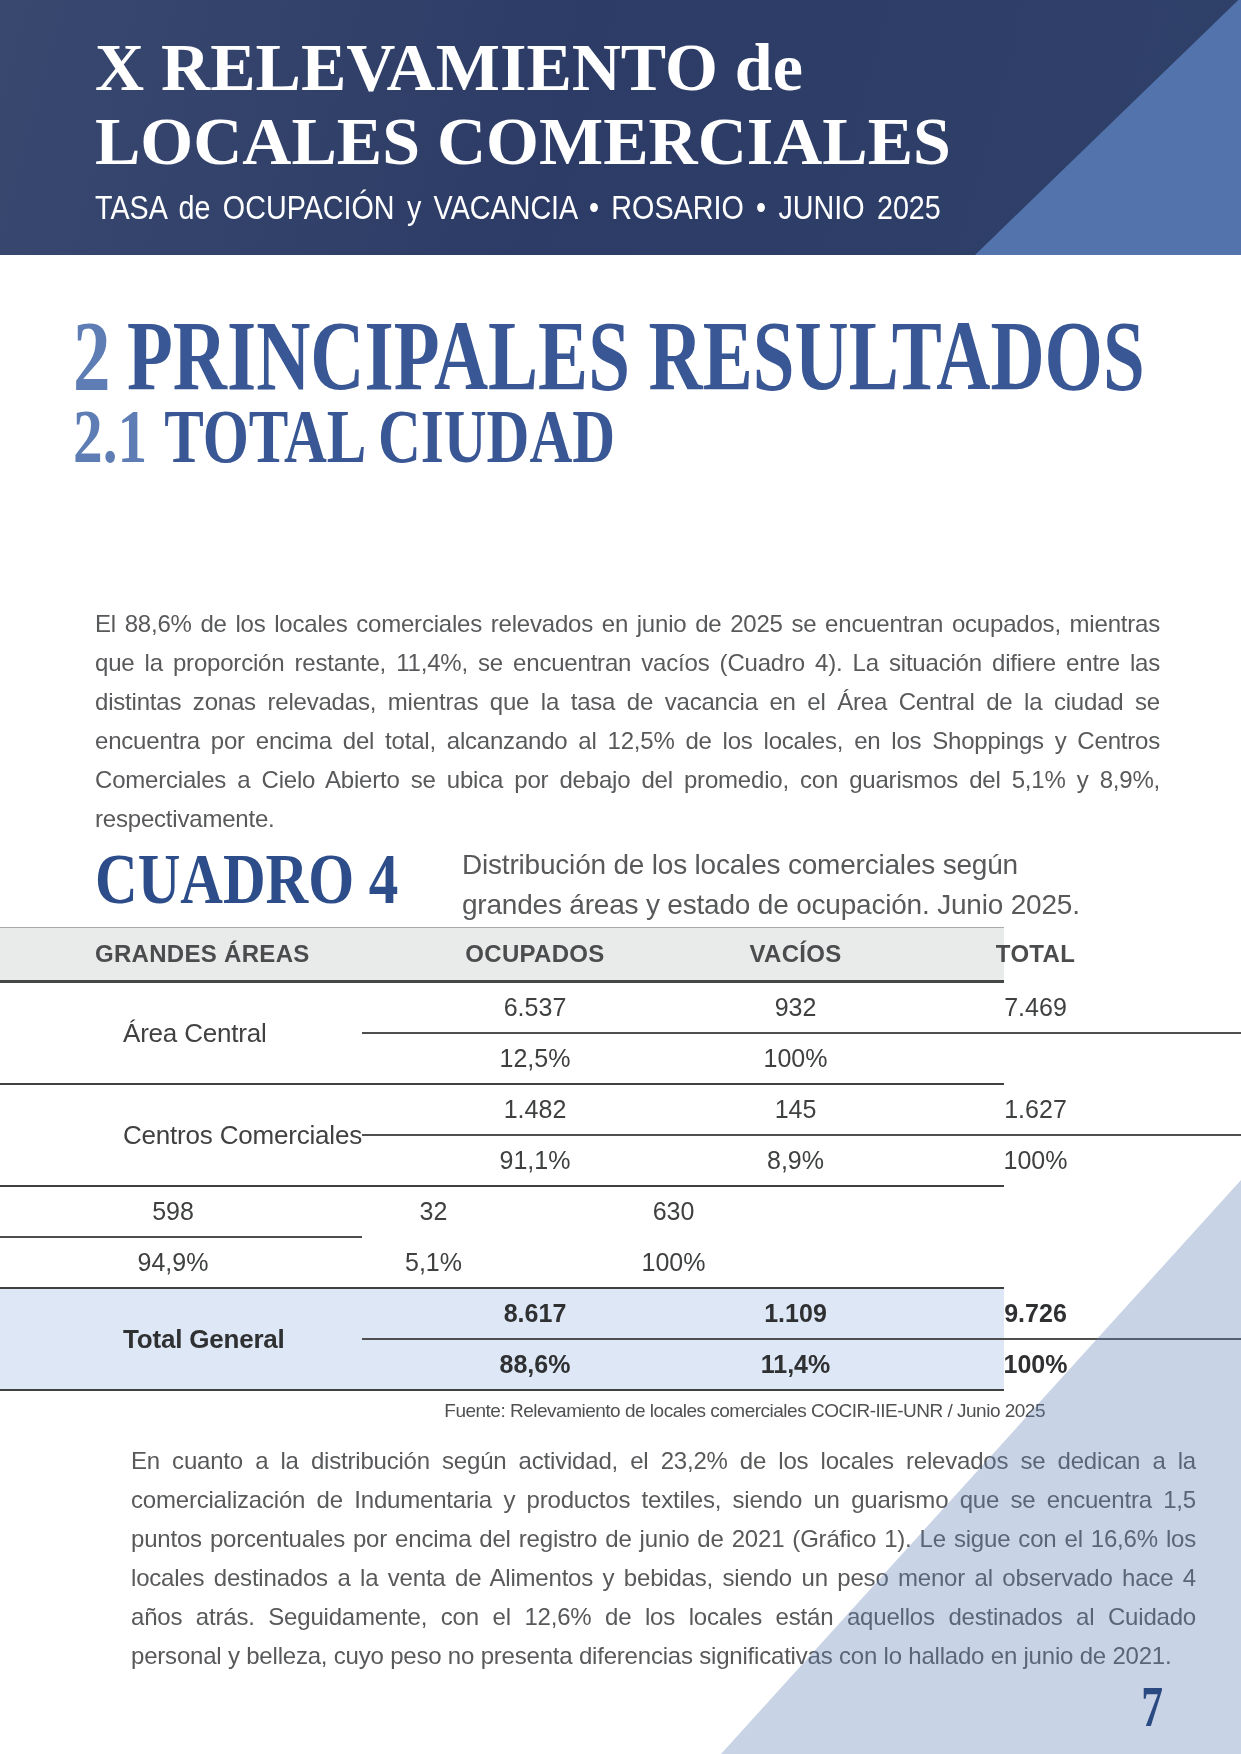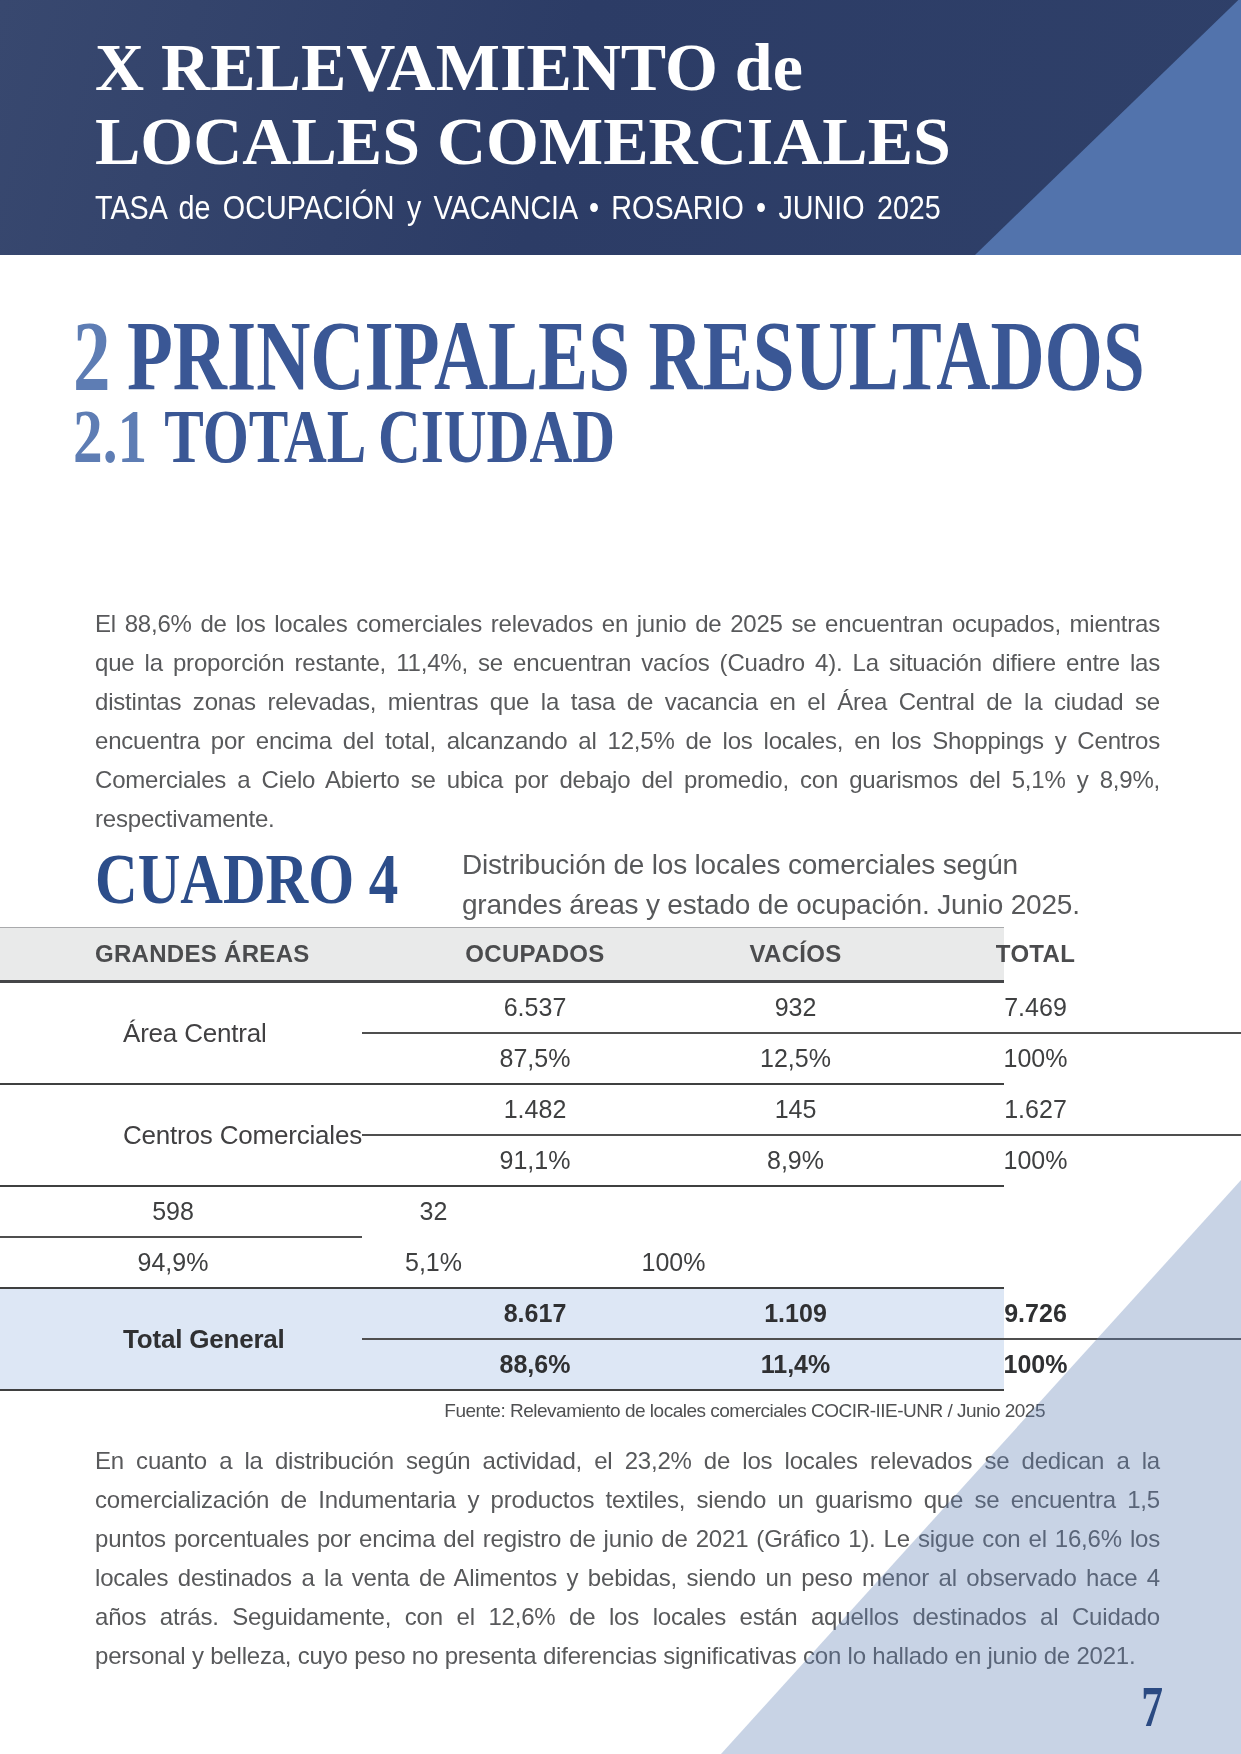--- a/index.html
+++ b/index.html
@@ -43,21 +43,21 @@
   .sec-num{color:#5e7db4;margin-right:22px;}
   .sec-tit{color:#3a5795;}
   
   .para{
     position:absolute;left:95px;width:1065px;
     color:#58595b;font-size:24px;line-height:39px;
     text-align:justify;letter-spacing:-0.2px;
   }
   .p1{top:487px;}
   .p2{top:604px;}
-  .p3{top:1441px;}
+  .p3{top:1441px;margin-left:36px;}
   
   .cuadro-label{
     position:absolute;left:95px;top:843px;white-space:nowrap;
     font-family:"Liberation Serif",serif;font-weight:bold;
     font-size:72px;line-height:72px;color:#2c4d8a;
     transform:scaleX(0.82);transform-origin:left top;
   }
   .cuadro-caption{
     position:absolute;left:462px;top:845px;width:710px;
     color:#58595b;font-size:28px;line-height:40px;letter-spacing:-0.2px;
@@ -154,21 +154,20 @@
           <div class="t-area">Área Central</div>
           <div class="t-vals">
             <div class="t-subrow">
               <span class="t-cell">6.537</span>
               <span class="t-cell">932</span>
               <span class="t-cell">7.469</span>
               <span class="t-cell"></span>
             </div>
             <div class="t-div"></div>
             <div class="t-subrow">
-              <span class="t-cell">87,5%</span>
               <span class="t-cell">12,5%</span>
               <span class="t-cell">100%</span>
               <span class="t-cell"></span>
             </div>
           </div>
         </div>
 
         <div class="t-group">
           <div class="t-area">Centros Comerciales</div>
           <div class="t-vals">
@@ -186,20 +185,21 @@
               <span class="t-cell"></span>
             </div>
           </div>
         </div>
 
         <div class="t-group">
           <div class="t-vals">
             <div class="t-subrow">
               <span class="t-cell">598</span>
               <span class="t-cell">32</span>
+              <span class="t-cell">630</span>
               <span class="t-cell"></span>
             </div>
             <div class="t-div"></div>
             <div class="t-subrow">
               <span class="t-cell">94,9%</span>
               <span class="t-cell">5,1%</span>
               <span class="t-cell">100%</span>
               <span class="t-cell"></span>
             </div>
           </div>

